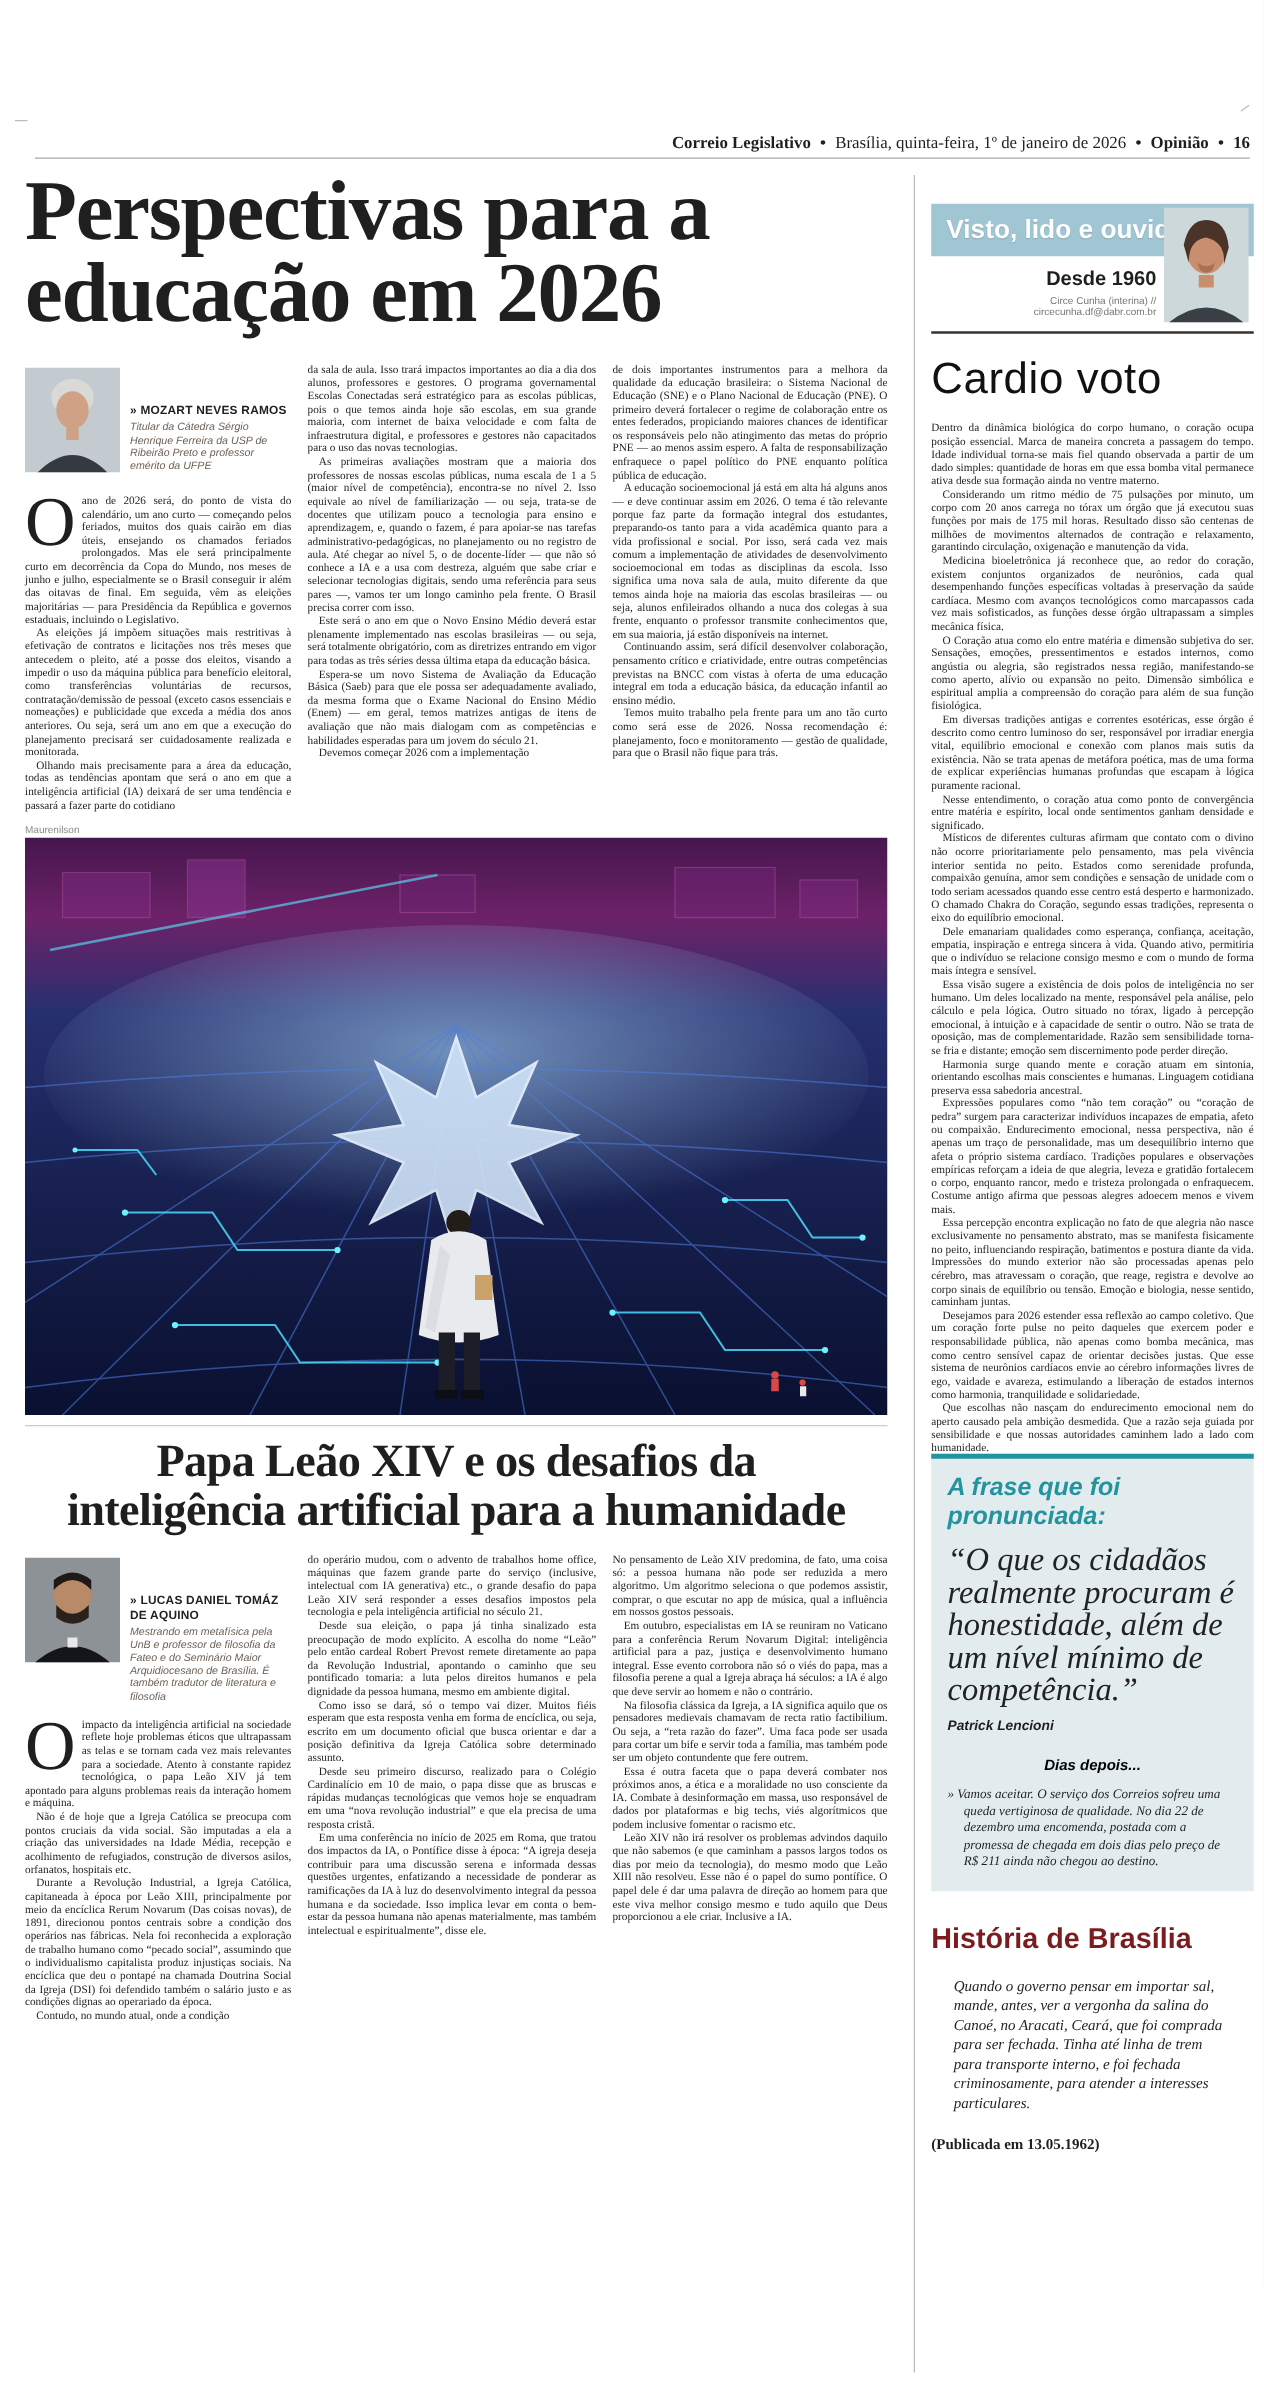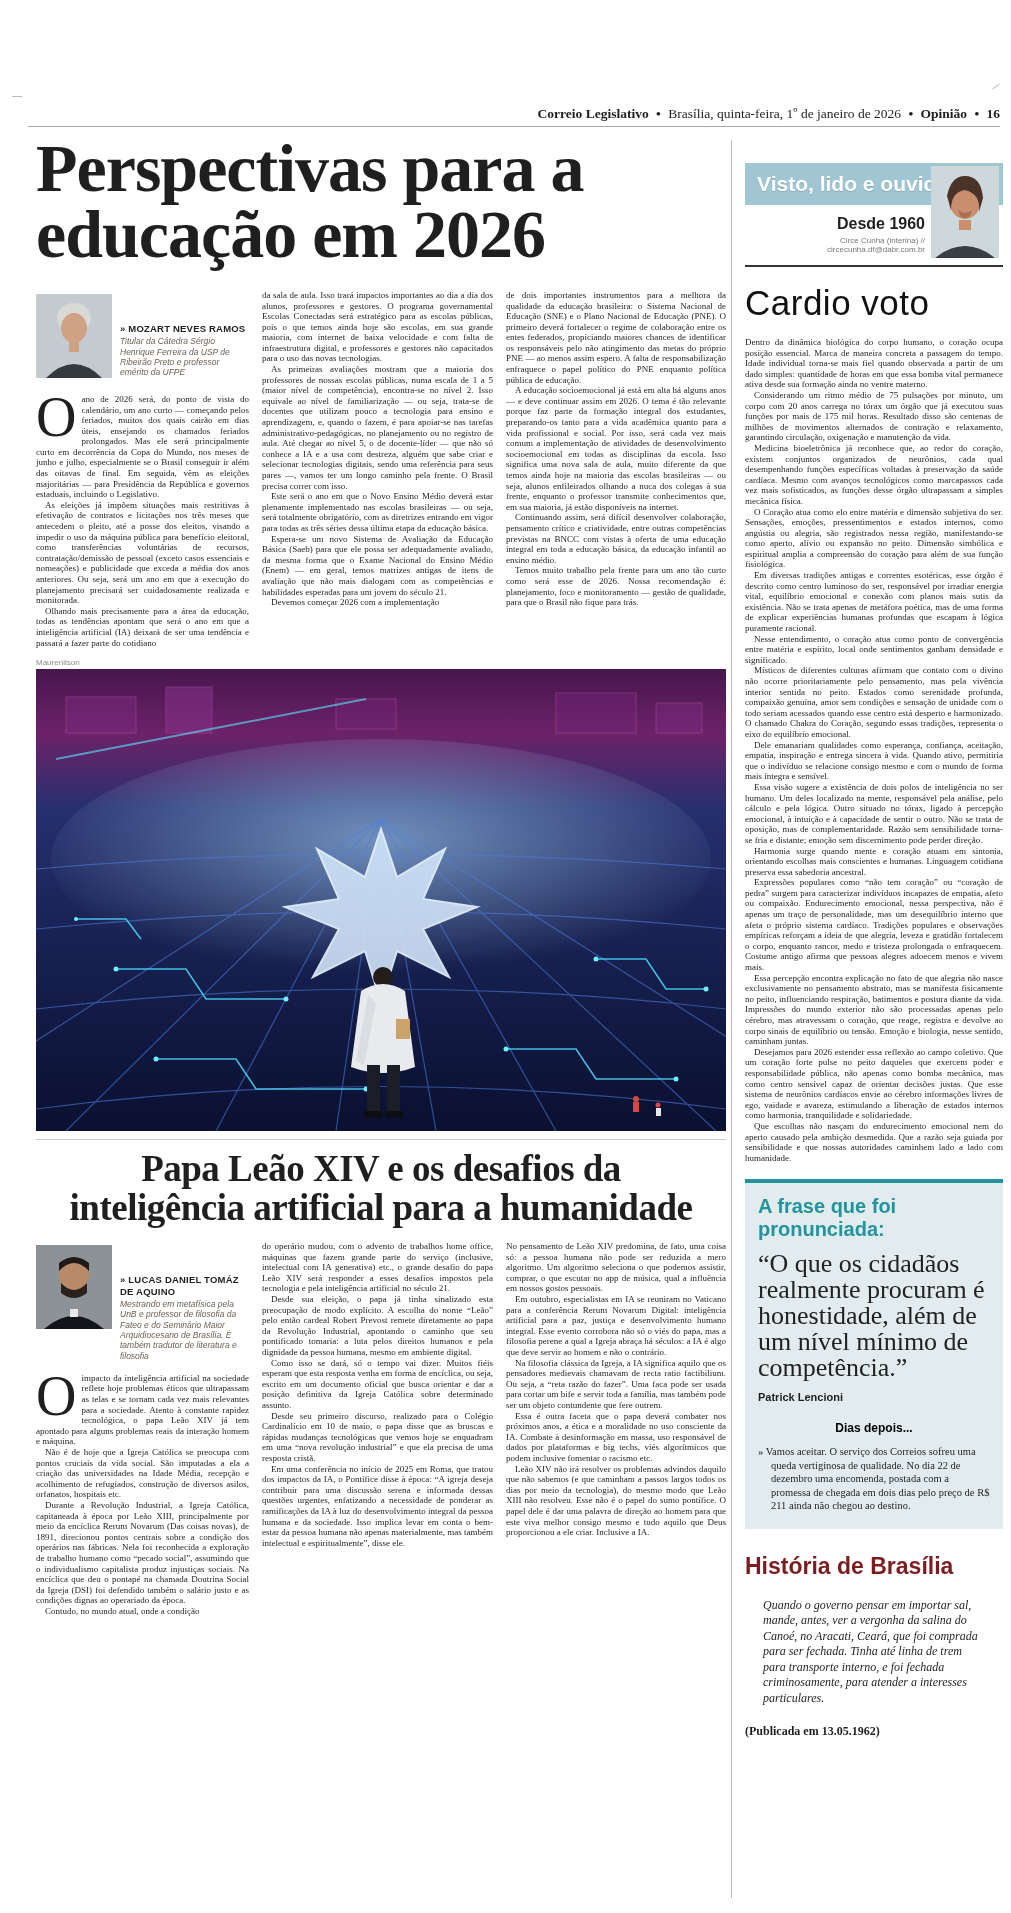--- a/index.html
+++ b/index.html
@@ -9,21 +9,21 @@
   
   .pageheader { position:absolute; top:106px; left:28px; width:972px; text-align:right;
                 font-size:13.5px; padding-bottom:4px; border-bottom:1.5px solid #aaa; }
   .pageheader .brand { font-weight:bold; }
   .pageheader .sep { font-weight:bold; padding:0 4px; }
   .pageheader .section { font-weight:bold; }
   .pageheader .pageno { font-weight:bold; }
   .cropmark { position:absolute; background:#bbb; }
 
   
-  .main { position:absolute; top:132px; left:36px; width:690px; }
+  .main { position:absolute; top:132px; left:20px; width:690px; }
   .headline1 { font-weight:bold; font-size:68px; line-height:0.97; letter-spacing:-1px;
                margin:4px 0 22px; }
   .cols { display:flex; gap:13px; }
   .colA { width:215px; } .colB { width:233px; } .colC { width:222px; }
   .cols p { margin:0; font-size:9px; line-height:10.6px; text-align:justify; text-indent:9px; }
   .cols p:first-child { text-indent:0; }
   p.dropcap { text-indent:0; }
   p.dropcap::first-letter { float:left; font-size:56px; line-height:44px; padding:1px 5px 0 0; }
 
   .byline { display:flex; gap:8px; margin:4px 0 12px; font-family:"Liberation Sans", sans-serif; }
@@ -49,22 +49,22 @@
   .vlo-photo { position:absolute; right:4px; top:3px; }
   .vlo-since { text-align:right; padding-right:78px; font-family:"Liberation Sans", sans-serif;
                font-weight:bold; font-size:16px; margin-top:10px; }
   .vlo-contact { text-align:right; padding-right:78px; font-family:"Liberation Sans", sans-serif;
                  font-size:8px; color:#777; margin-top:3px; }
   .cardio-title { font-family:"Liberation Sans", sans-serif; font-weight:400; font-size:35px;
                   letter-spacing:0.5px; margin:16px 0 14px; color:#111; }
   .sidebody p { margin:0; font-size:9px; line-height:10.6px; text-align:justify; text-indent:9px; }
   .sidebody p:first-child { text-indent:0; }
 
-  .quote-panel { margin-top:16px; background:var(--panel-bg,#e2ecef);
-                 border-top:4px solid var(--accent-teal,#23939e); padding:12px 13px 14px; }
+  .quote-panel { background:var(--panel-bg,#e2ecef);
+                 border-top:4px solid var(--accent-teal,#23939e); padding:12px 13px 14px;font-style:italic; }
   .panel-heading { font-family:"Liberation Sans", sans-serif; font-weight:bold; font-size:20px;
                    color:var(--accent-teal,#23939e); margin:0 0 10px; }
   .panel-quote { font-size:26px; line-height:26px; color:#222; margin:0 0 10px; }
   .panel-attr { font-family:"Liberation Sans", sans-serif; font-weight:bold; font-size:11px; }
   .dias-heading { font-family:"Liberation Sans", sans-serif; font-weight:bold; font-size:12px;
                   margin:18px 0 10px; color:#000000;text-align:center; }
   .dias-list p { margin:0 0 2px; font-size:10.5px; line-height:13.5px; padding-left:13px;
                  text-indent:-13px; text-align:left; }
 
   .historia { margin-top:24px; }

